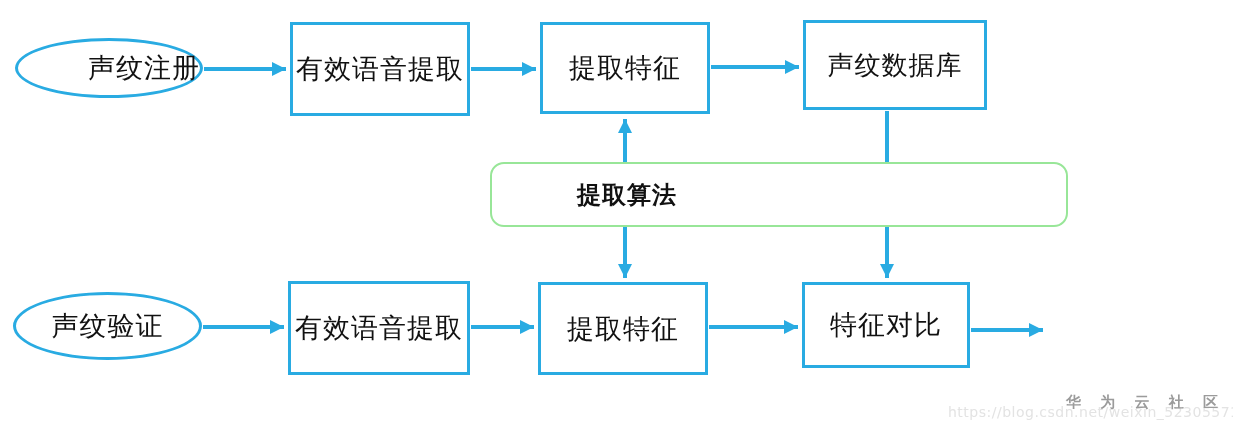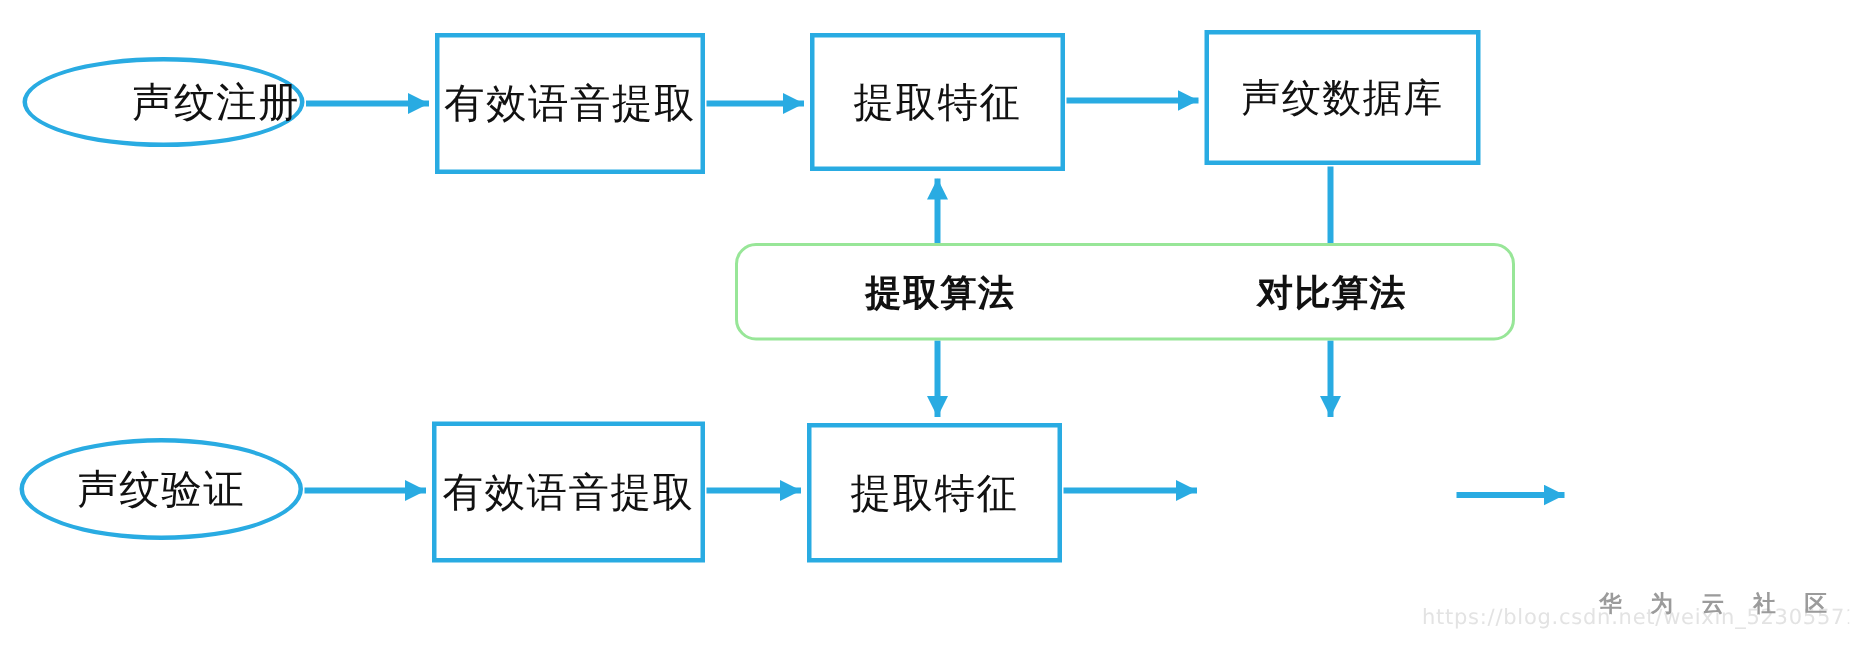--- a/index.html
+++ b/index.html
@@ -17,21 +17,21 @@
     position:absolute;z-index:2;
     display:flex;align-items:center;justify-content:center;
     box-sizing:border-box;background:#ffffff;
     color:#111111;font-size:27px;font-weight:400;
     white-space:nowrap;letter-spacing:1px;
   }
   .rect{border:3px solid var(--connector,#29ABE2);}
   .ellipse{border:3px solid var(--connector,#29ABE2);border-radius:50%;}
   .algo-box{
     position:absolute;z-index:2;box-sizing:border-box;
-    left:490px;top:162px;width:520px;height:65px;
+    left:490px;top:162px;width:578px;height:65px;
     border:2px solid var(--algorithm-border,#98E698);
     border-radius:14px;background:#ffffff;padding-left:43px;
   }
   .algo-label{
     position:absolute;top:50%;transform:translate(-50%,-50%);
     font-size:24px;font-weight:700;color:#111111;white-space:nowrap;
     letter-spacing:1px;
   }
   .algo-label.extract{left:135px;}
   .algo-label.compare{left:396px;}
@@ -92,33 +92,35 @@
   <div class="node rect n-feature-extract-top">
     <span>提取特征</span>
   </div>
 
   <div class="node rect n-voiceprint-db">
     <span>声纹数据库</span>
   </div>
 
   <div class="algo-box">
     <span class="algo-label extract">提取算法</span>
-    <span class="algo-label compare">对比算法</span>
   </div>
 
   <div class="node ellipse n-verify">
     <span>声纹验证</span>
   </div>
 
   <div class="node rect n-voice-extract-bottom">
     <span>有效语音提取</span>
   </div>
 
   <div class="node rect n-feature-extract-bottom">
     <span>提取特征</span>
   </div>
 
+  <div class="node rect n-feature-compare">
+    <span>特征对比</span>
+  </div>
 
 
   <div class="wm-url">https://blog.csdn.net/weixin_52305571</div>
   <div class="wm-community">华 为 云 社 区</div>
 
 </div>
 
 </body></html>

